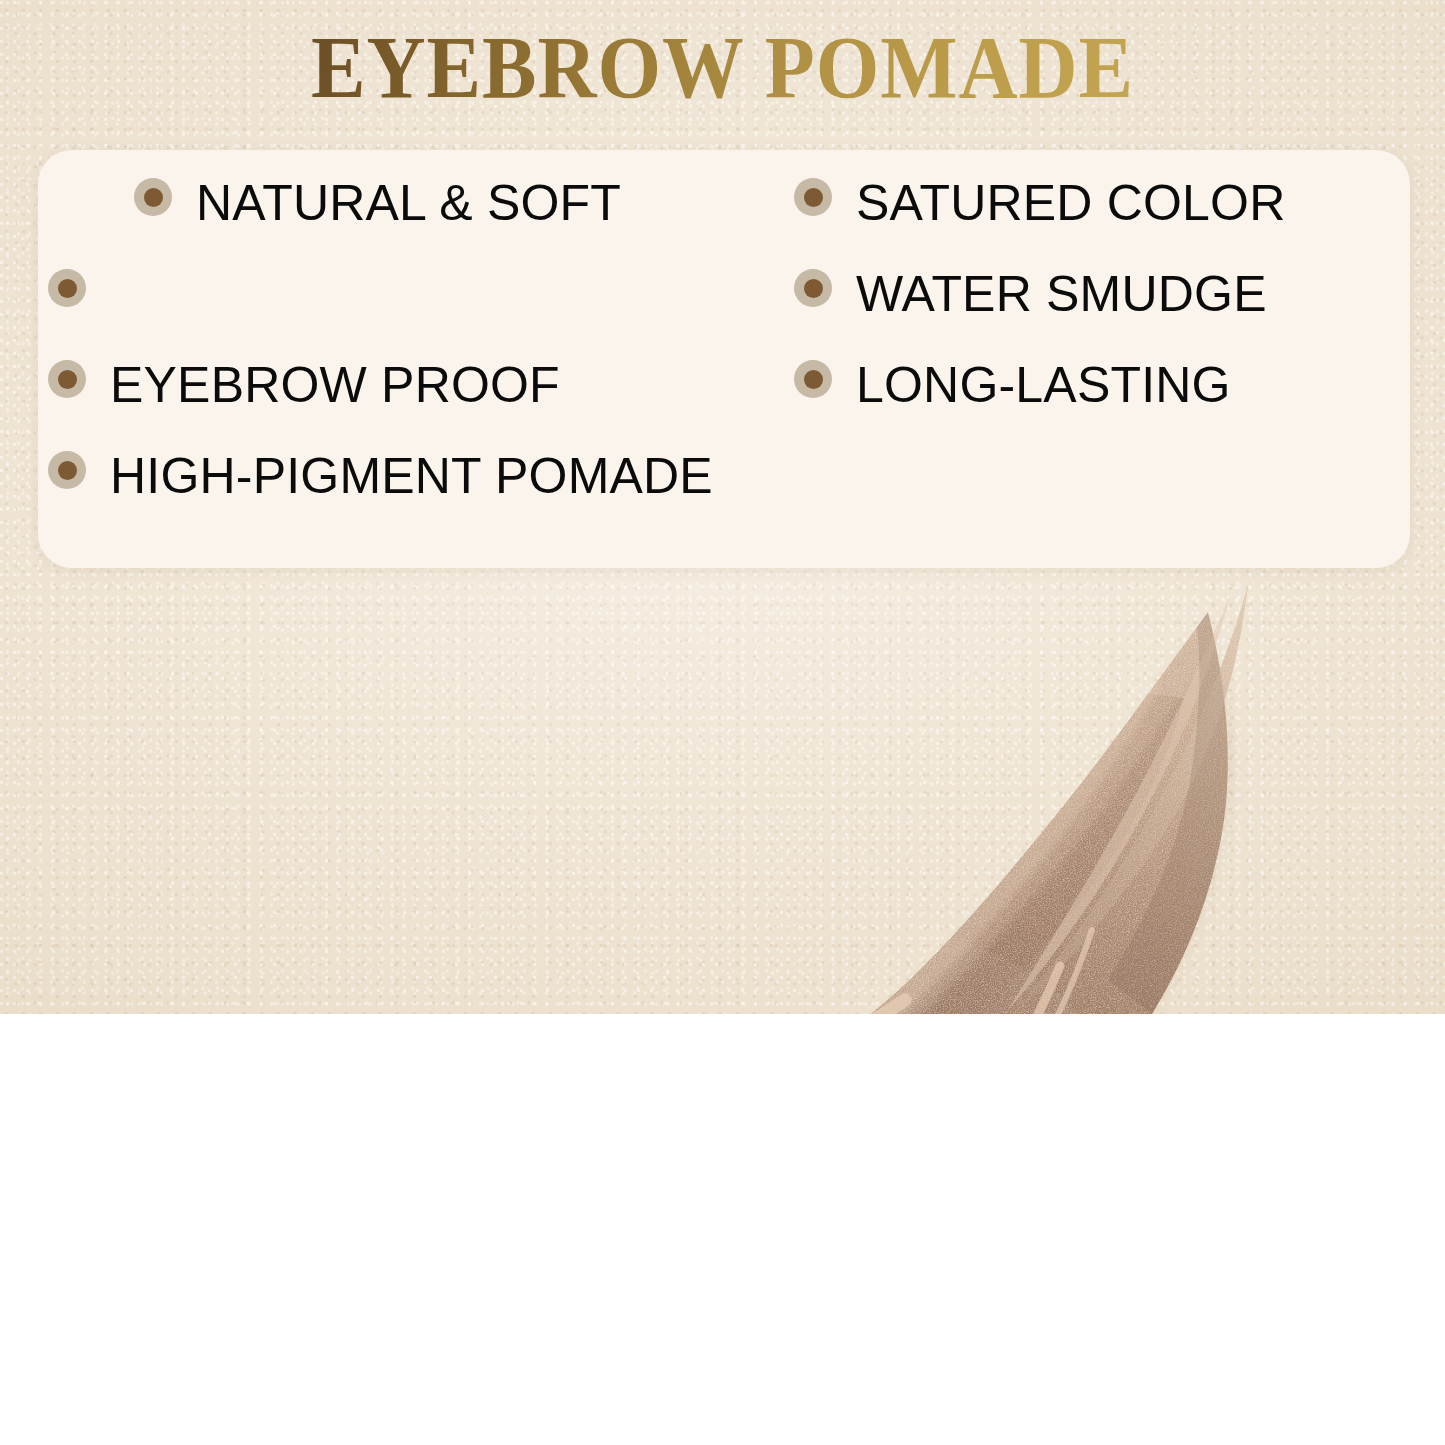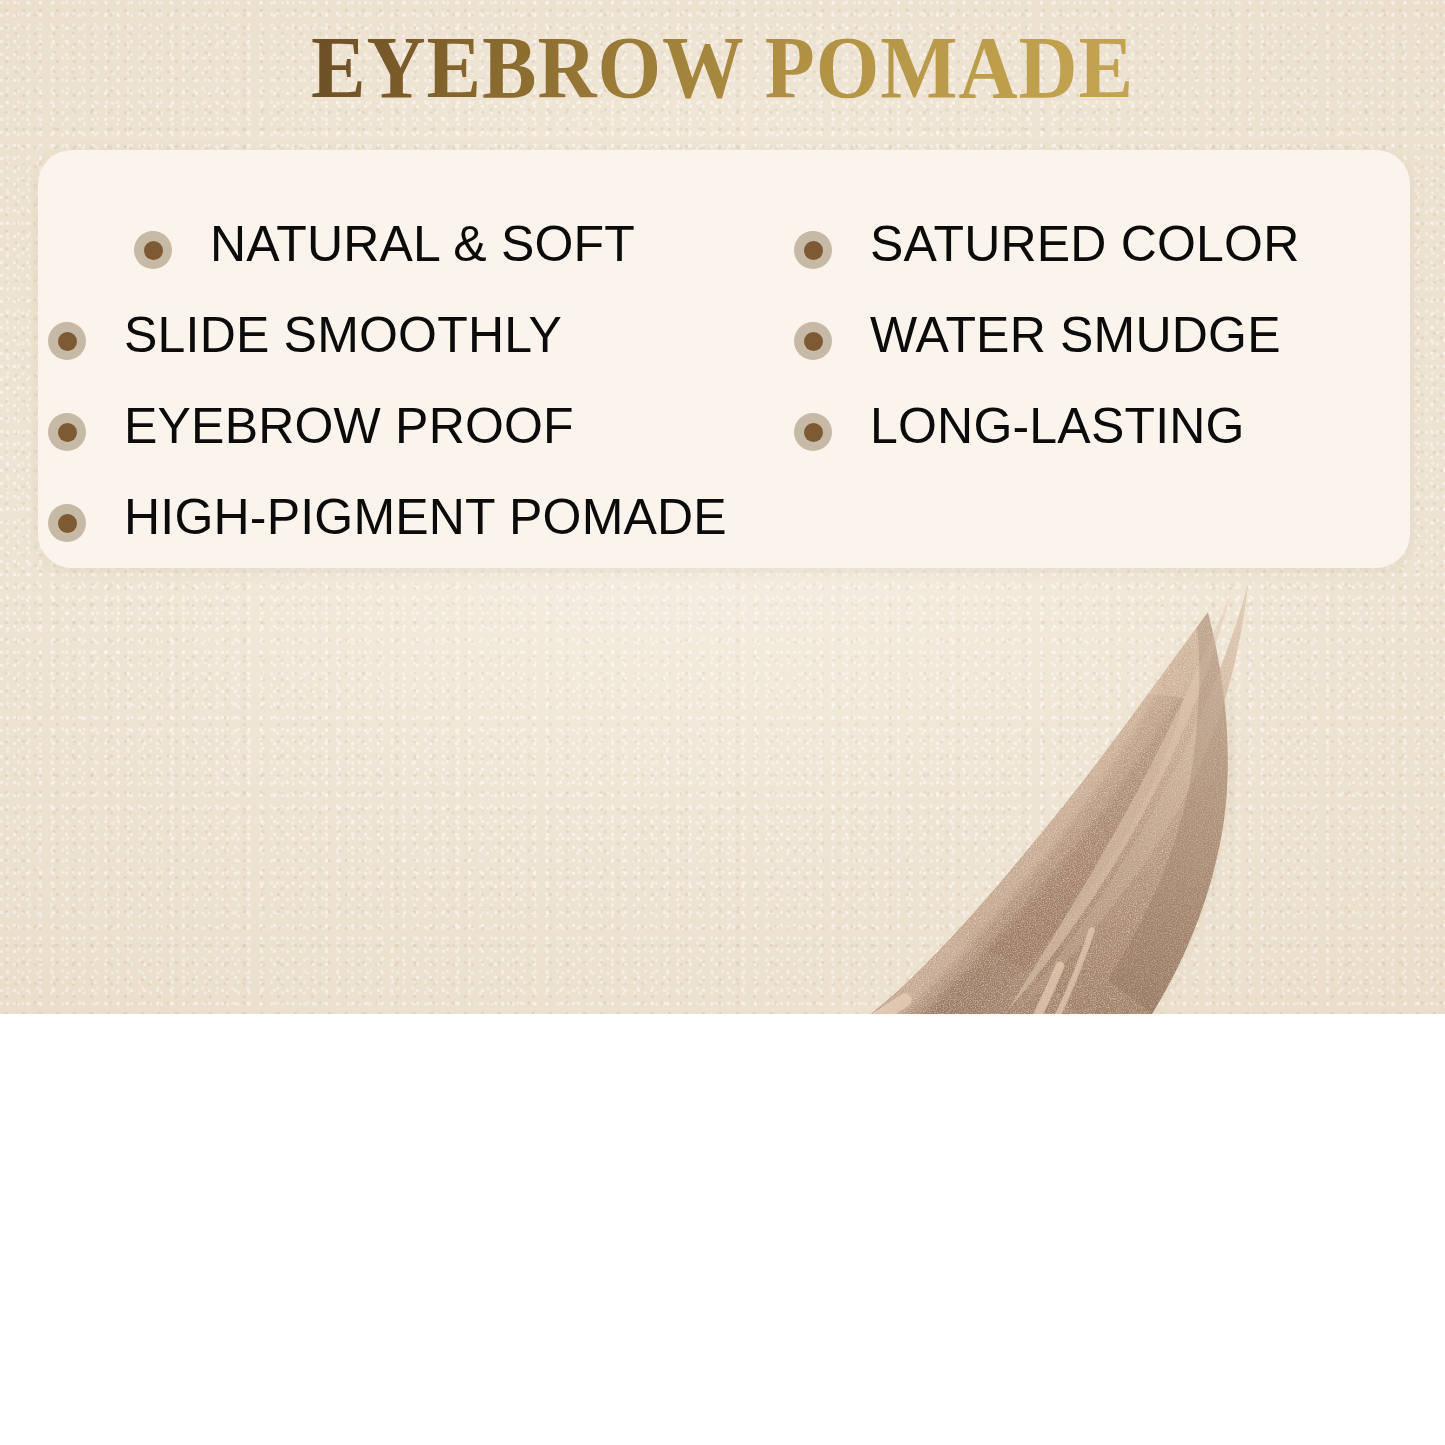--- a/index.html
+++ b/index.html
@@ -90,22 +90,22 @@
     position: absolute;
     inset: 0;
     display: grid;
     grid-template-columns: 660px 712px;
     grid-template-rows: repeat(4, 1fr);
     padding: 28px 0 26px 0;
     box-sizing: border-box;
   }
   .feature-item {
     display: flex;
-    align-items: flex-end;
-    gap: 38px;
+    align-items: flex-start;
+    gap: 24px;
   }
   .feature-item.col-left  { padding-left: 96px; }
   .feature-item.col-right { padding-left: 10px; }
 
   .bullet {
     flex: 0 0 auto;
     width: 38px;
     height: 38px;
     border-radius: 50%;
     background: #c6b9a5;
@@ -162,21 +162,20 @@
       <div class="feature-item col-left">
         <span class="bullet">
             <span class="dot"></span>
           </span>
         <span class="feature-label">SATURED COLOR</span>
       </div>
       <div class="feature-item col-right">
         <span class="bullet">
             <span class="dot"></span>
           </span>
-        <span class="feature-label">SLIDE SMOOTHLY</span>
       </div>
 
       <div class="feature-item col-left">
         <span class="bullet">
             <span class="dot"></span>
           </span>
         <span class="feature-label">WATER SMUDGE</span>
       </div>
       <div class="feature-item col-right">
         <span class="bullet">

